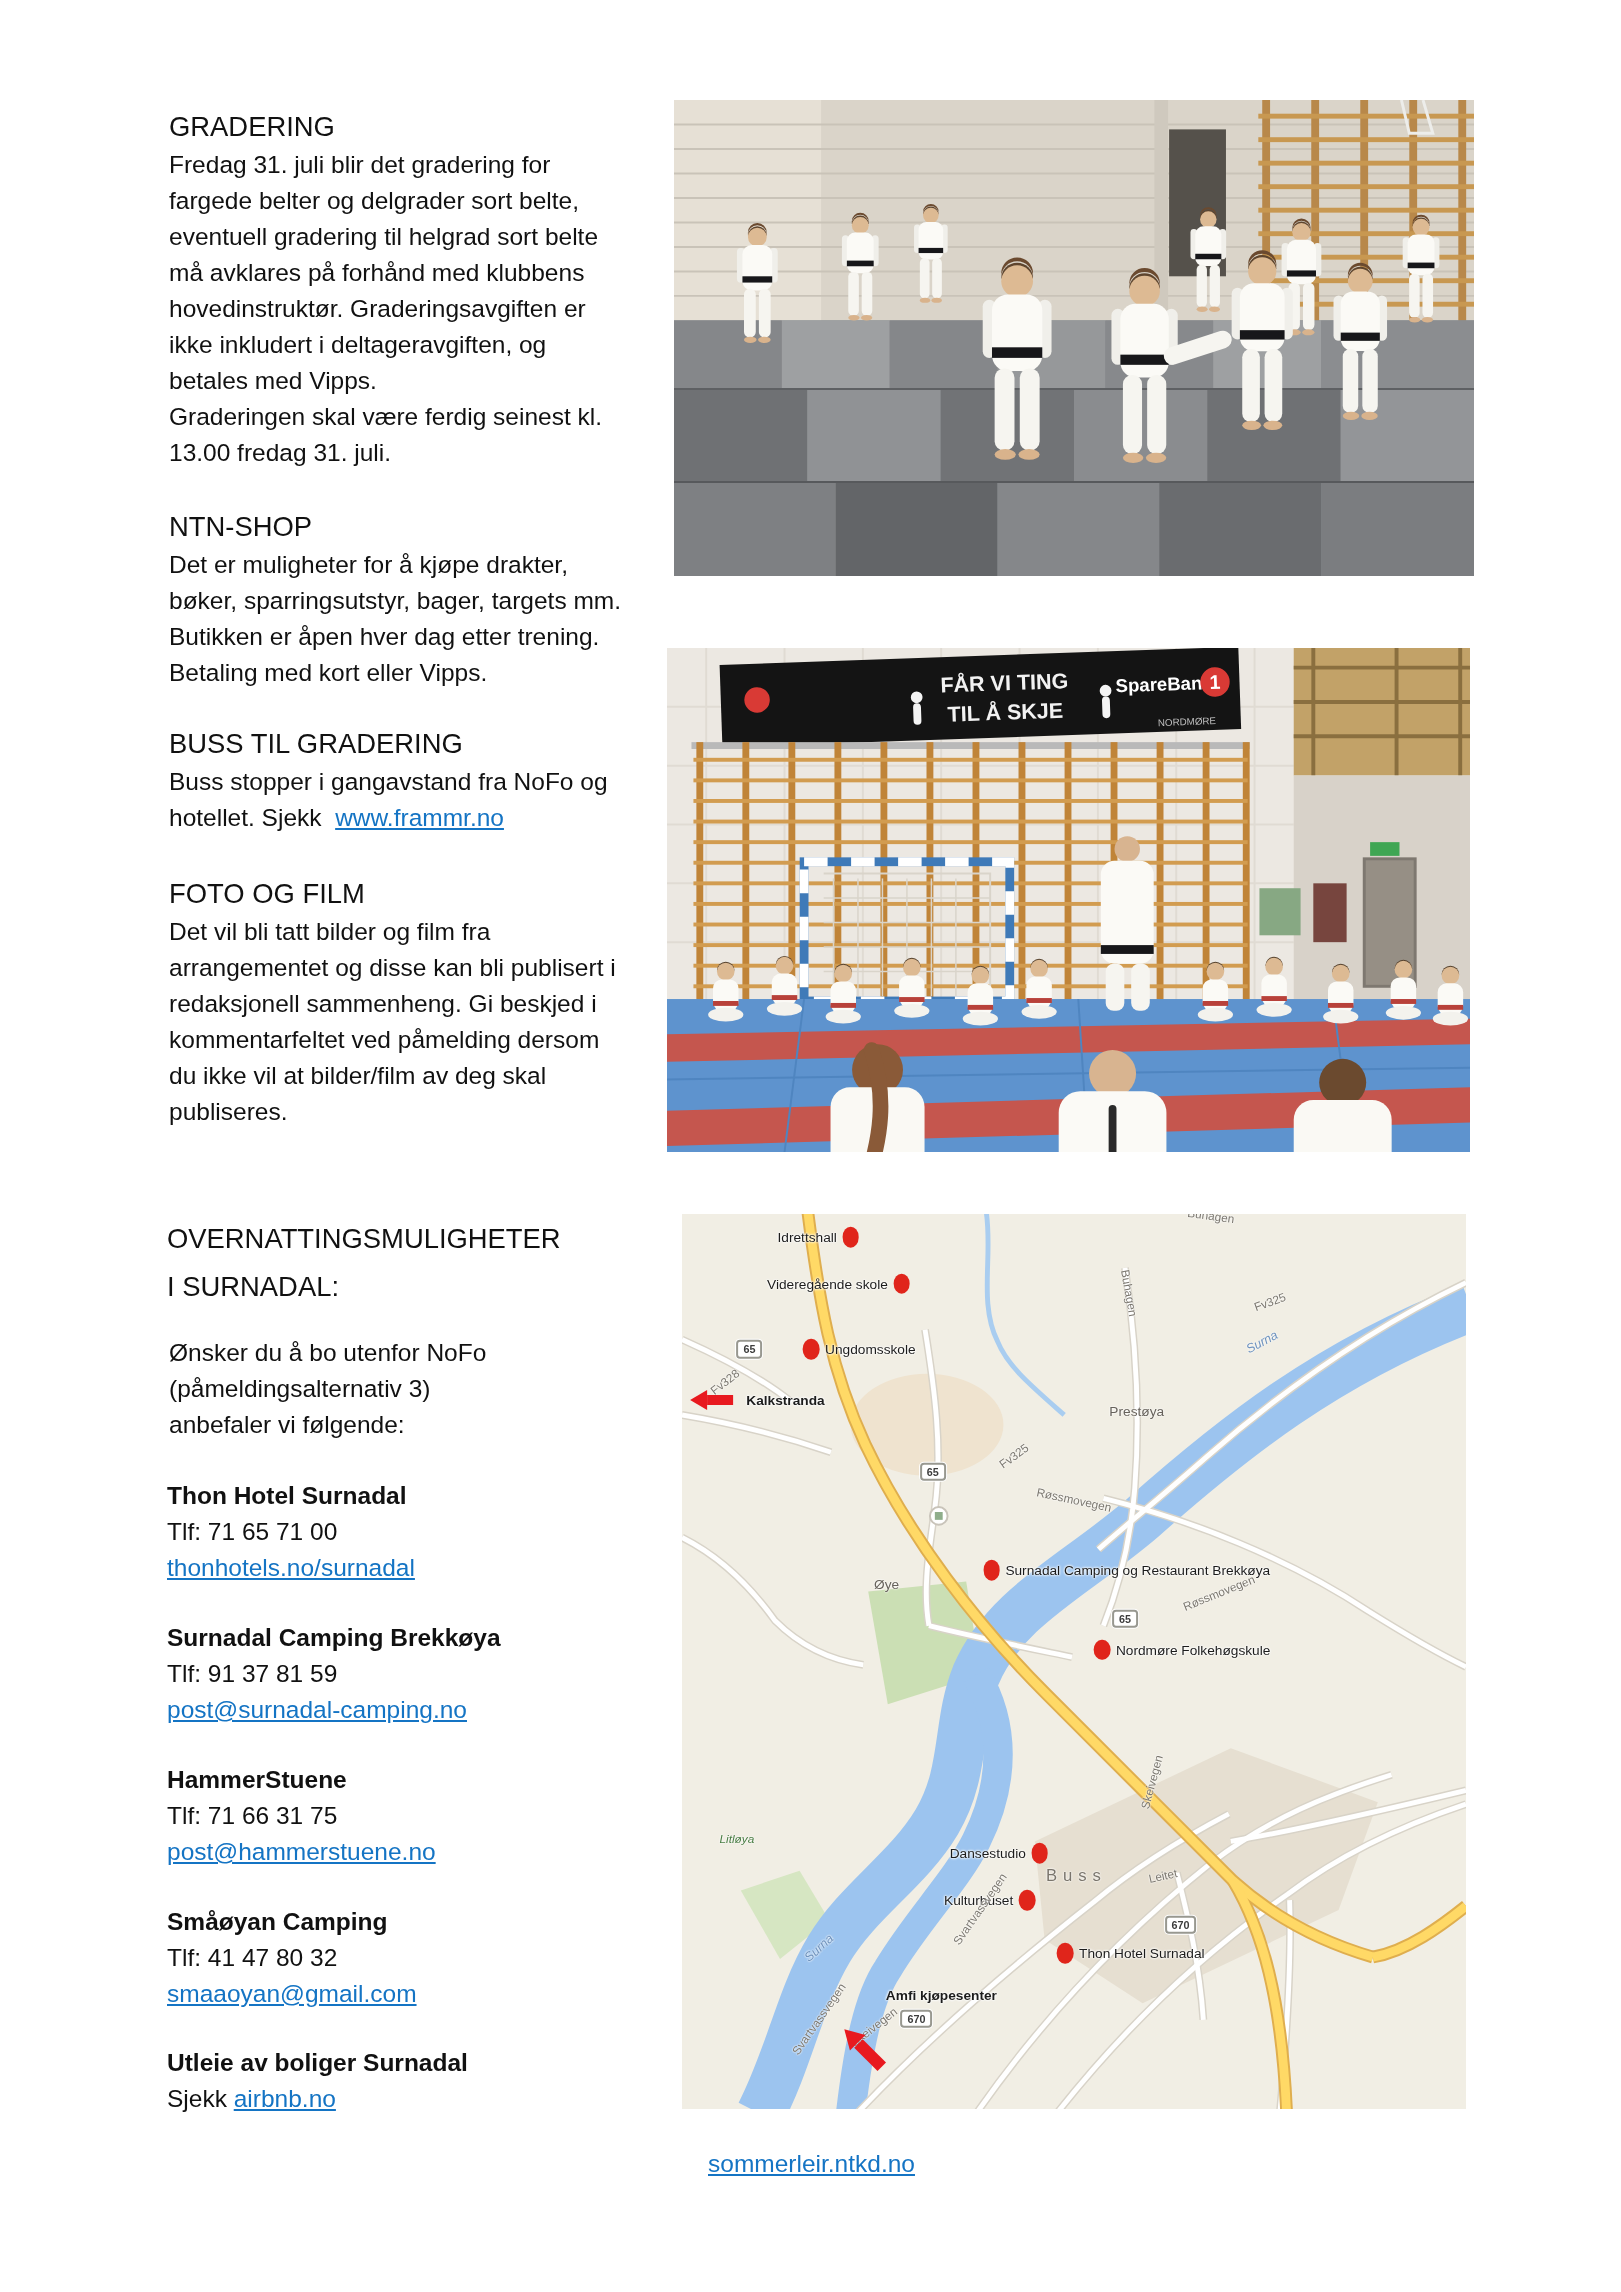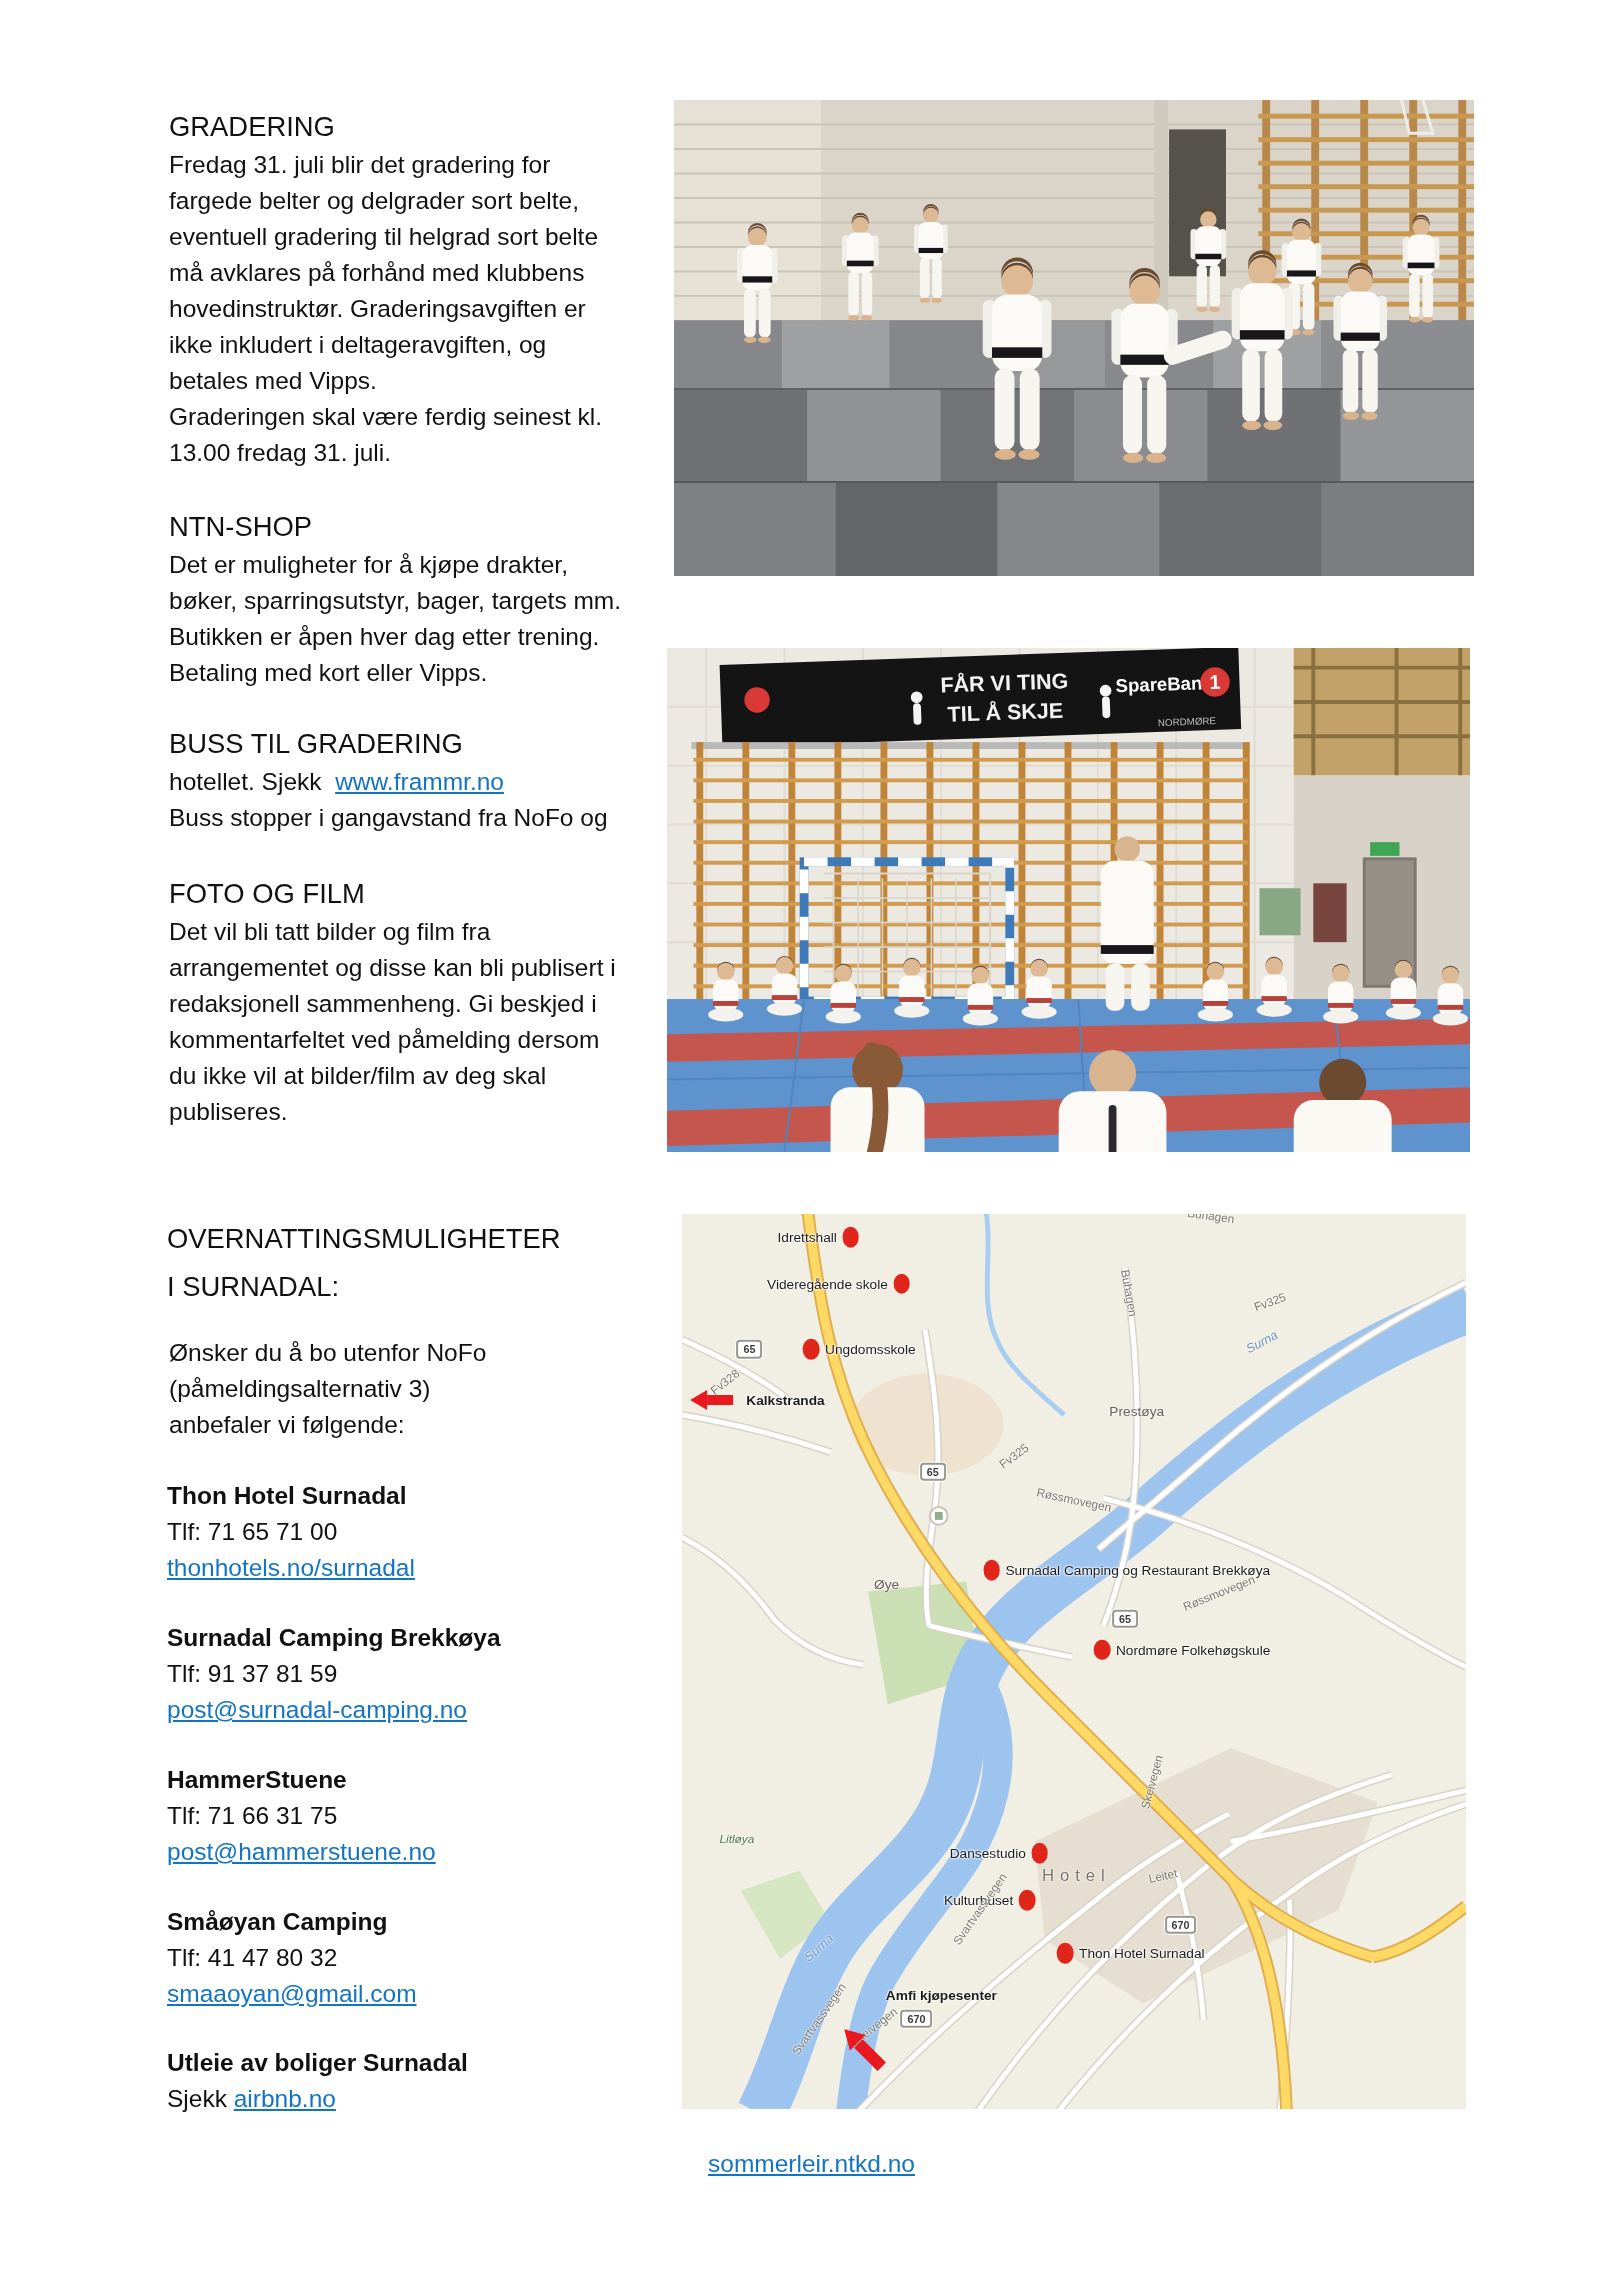--- a/index.html
+++ b/index.html
@@ -68,22 +68,22 @@
 <div class="sec" style="top:506px">
   <div class="sec-h">NTN-SHOP</div>
   <div class="sec-lines">Det er muligheter for å kjøpe drakter,
 bøker, sparringsutstyr, bager, targets mm.
 Butikken er åpen hver dag etter trening.
 Betaling med kort eller Vipps.</div>
 </div>
 
 <div class="sec" style="top:723px">
   <div class="sec-h">BUSS TIL GRADERING</div>
+  <div class="inline-line">Buss stopper i gangavstand fra NoFo og</div>
   <div class="inline-line"><span>hotellet. Sjekk  </span><a class="doclink">www.frammr.no</a></div>
-  <div class="inline-line">Buss stopper i gangavstand fra NoFo og</div>
 </div>
 
 <div class="sec" style="top:873px">
   <div class="sec-h">FOTO OG FILM</div>
   <div class="sec-lines">Det vil bli tatt bilder og film fra
 arrangementet og disse kan bli publisert i
 redaksjonell sammenheng. Gi beskjed i
 kommentarfeltet ved påmelding dersom
 du ikke vil at bilder/film av deg skal
 publiseres.</div>
@@ -453,21 +453,21 @@
       <div class="mdot" style="left: 44%; top: 76.7%;"></div>
       <div class="mlabel" style="top: 76.7%; right: calc(56% + 13.7px); margin-left: 16px;">Kulturhuset</div>
       <div class="mdot" style="left: 48.9%; top: 82.6%;"></div>
       <div class="mlabel" style="top: 82.6%; left: calc(48.9% + 13.7px);">Thon Hotel Surnadal</div>
       <div class="rbadge" style="left: 8.6%; top: 15.1%;">65</div>
       <div class="rbadge" style="left: 32%; top: 28.8%;">65</div>
       <div class="rbadge" style="left: 56.5%; top: 45.2%;">65</div>
       <div class="rbadge" style="left: 63.6%; top: 79.4%;">670</div>
       <div class="rbadge" style="left: 29.9%; top: 89.9%;">670</div>
       <div class="mtext place" style="left: 26.1%; top: 41.3%; transform: translate(-50%, -50%) rotate(0deg);">Øye</div>
-      <div class="mtext town" style="left: 50.3%; top: 74%; transform: translate(-50%, -50%) rotate(0deg);">Hotel</div>
+      <div class="mtext town" style="left: 50.3%; top: 74%; transform: translate(-50%, -50%) rotate(0deg);">Buss</div>
       <div class="mtext place" style="left: 58%; top: 22%; transform: translate(-50%, -50%) rotate(0deg);">Prestøya</div>
       <div class="mtext island" style="left: 7%; top: 69.8%; transform: translate(-50%, -50%) rotate(0deg);">Litløya</div>
       <div class="mtext river" style="left: 74%; top: 14.3%; transform: translate(-50%, -50%) rotate(-28deg);">Surna</div>
       <div class="mtext river" style="left: 17.5%; top: 82%; transform: translate(-50%, -50%) rotate(-42deg);">Surna</div>
       <div class="mtext road" style="left: 5.5%; top: 18.8%; transform: translate(-50%, -50%) rotate(-38deg);">Fv328</div>
       <div class="mtext road" style="left: 75%; top: 9.8%; transform: translate(-50%, -50%) rotate(-20deg);">Fv325</div>
       <div class="mtext road" style="left: 42.4%; top: 27%; transform: translate(-50%, -50%) rotate(-36deg);">Fv325</div>
       <div class="mtext road" style="left: 57%; top: 8.8%; transform: translate(-50%, -50%) rotate(80deg);">Buhagen</div>
       <div class="mtext road" style="left: 67.5%; top: 0.2%; transform: translate(-50%, -50%) rotate(8deg);">Buhagen</div>
       <div class="mtext road" style="left: 50%; top: 32%; transform: translate(-50%, -50%) rotate(12deg);">Røssmovegen</div>

